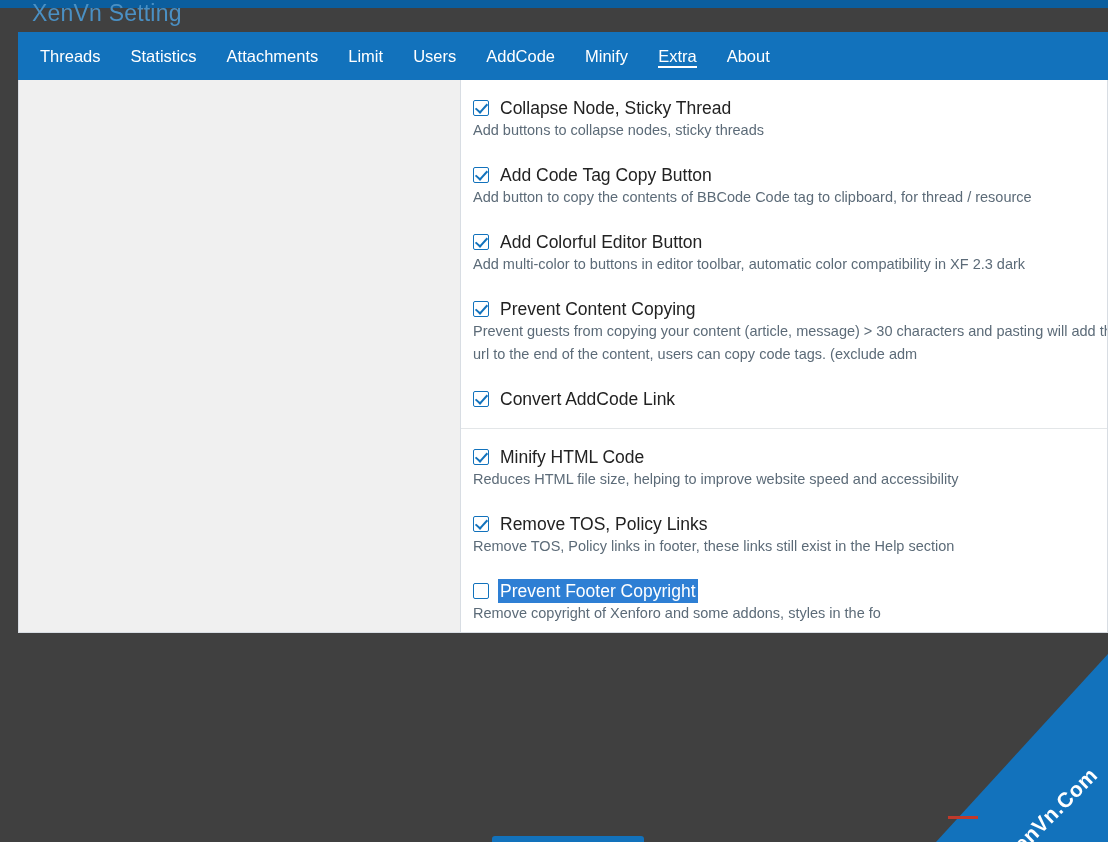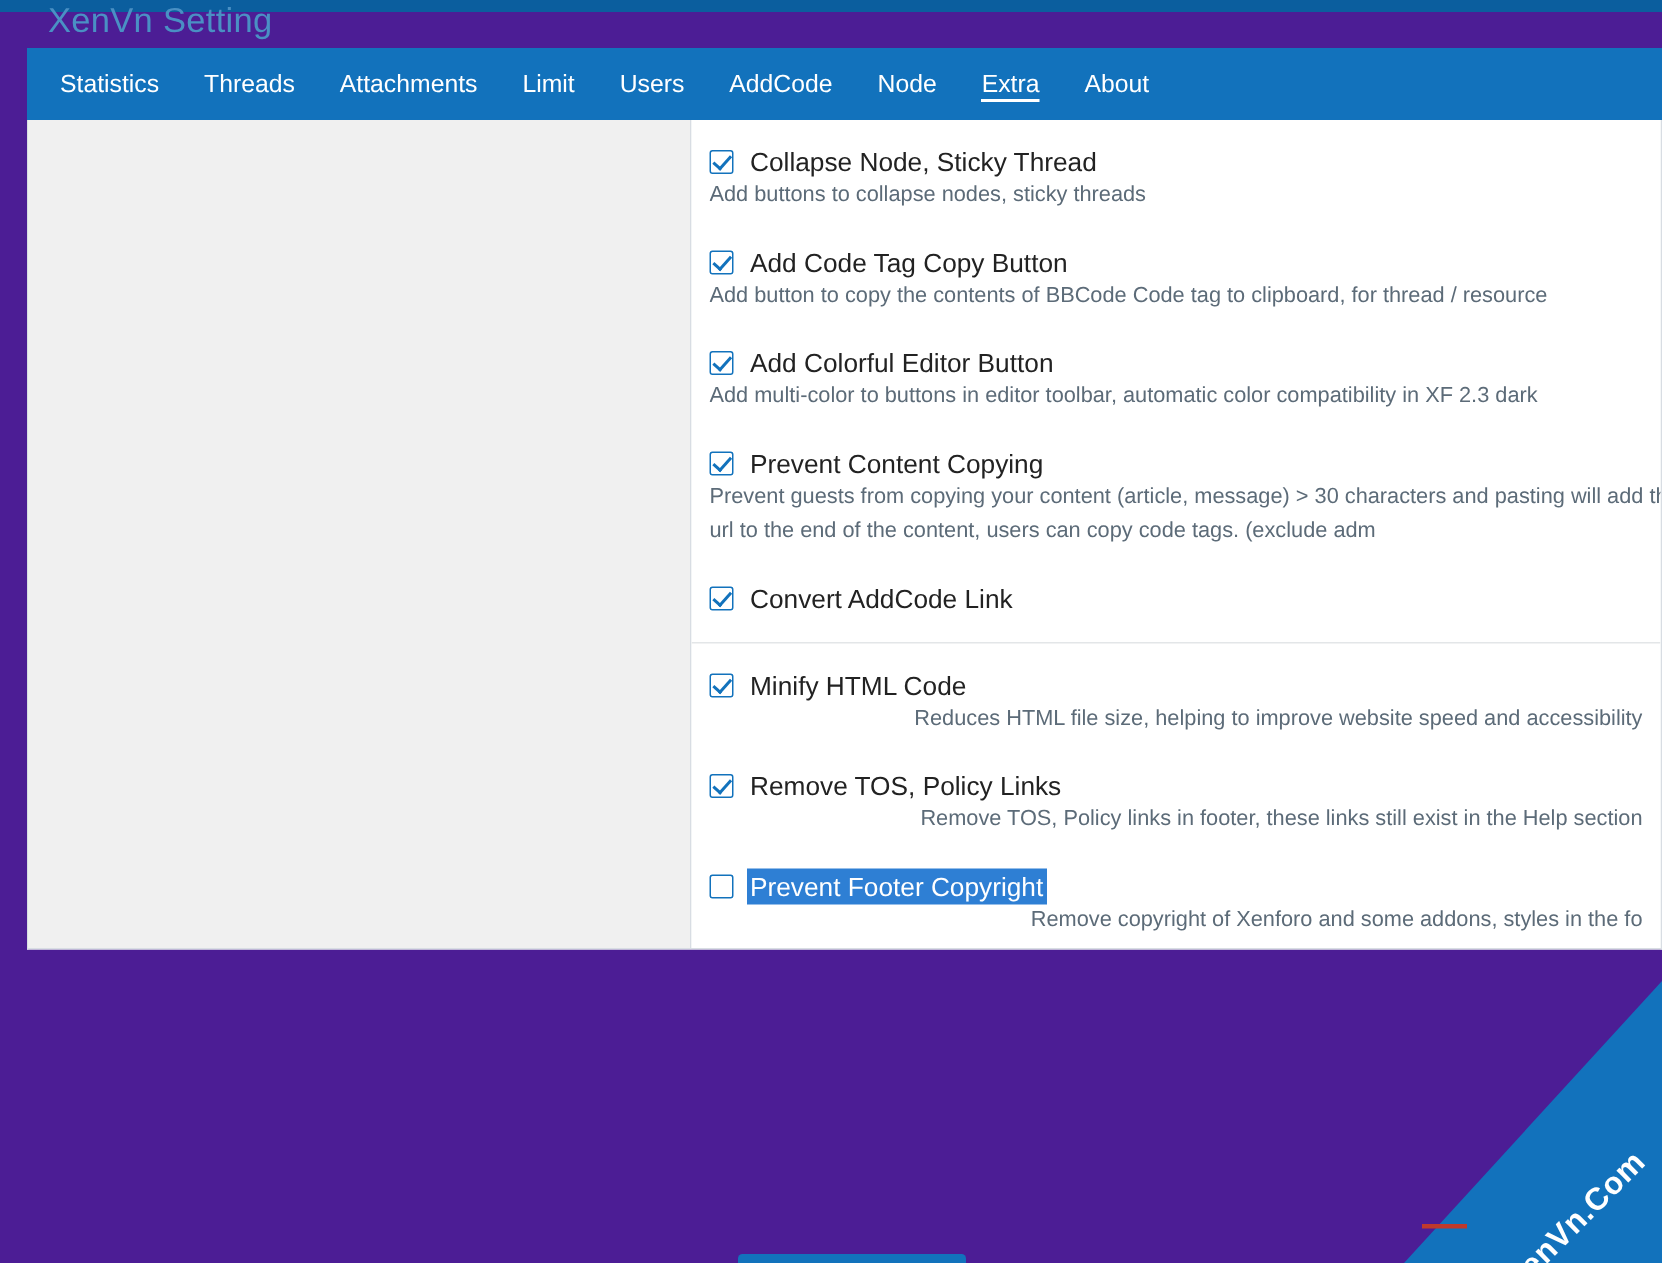--- a/index.html
+++ b/index.html
@@ -7,21 +7,21 @@
     margin: 0; padding: 0;
     width: 1108px; height: 842px;
     overflow: hidden;
     background: #ffffff;
     font-family: "Liberation Sans", sans-serif;
   }
   #app {
     position: relative;
     width: 1108px; height: 842px;
     overflow: hidden;
-    background: #4c1d95;
+    background: #404040;
     padding-left: 20px;
   }
   
   .topbar {
     position: absolute; top: 0; left: 0;
     width: 1108px; height: 8px;
     background: #0b5e9e;
   }
   .page-title {
     position: absolute;
@@ -83,21 +83,21 @@
   .right-pane {
     flex: 1 1 auto;
     background: #ffffff;
     padding: 0;
     overflow: hidden;
   }
   .option-group {
     border-bottom: 1px solid #e3e6e8;
     padding: 17px 0 14px 0;
   }
-  .option-group.last { border-bottom: none; text-align: right; }
+  .option-group.last { border-bottom: none; }
   .option {
     padding: 0 12px 0 12px;
     margin-bottom: 22px;
   }
   .option:last-child { margin-bottom: 4px; }
   .option-head {
     display: flex;
     align-items: center;
     gap: 11px;
   }
@@ -195,39 +195,39 @@
 <body>
 
 <div id="app">
 
   <div class="topbar"></div>
 
   <div class="page-title">XenVn Setting</div>
 
   <div class="navbar">
     <div class="nav-item">
+      <span>Threads</span>
+    </div>
+    <div class="nav-item">
       <span>Statistics</span>
     </div>
     <div class="nav-item">
-      <span>Threads</span>
-    </div>
-    <div class="nav-item">
       <span>Attachments</span>
     </div>
     <div class="nav-item">
       <span>Limit</span>
     </div>
     <div class="nav-item">
       <span>Users</span>
     </div>
     <div class="nav-item">
       <span>AddCode</span>
     </div>
     <div class="nav-item">
-      <span>Node</span>
+      <span>Minify</span>
     </div>
     <div class="nav-item active">
       <span>Extra</span>
       <span class="nav-underline"></span>
     </div>
     <div class="nav-item">
       <span>About</span>
     </div>
   </div>
 

